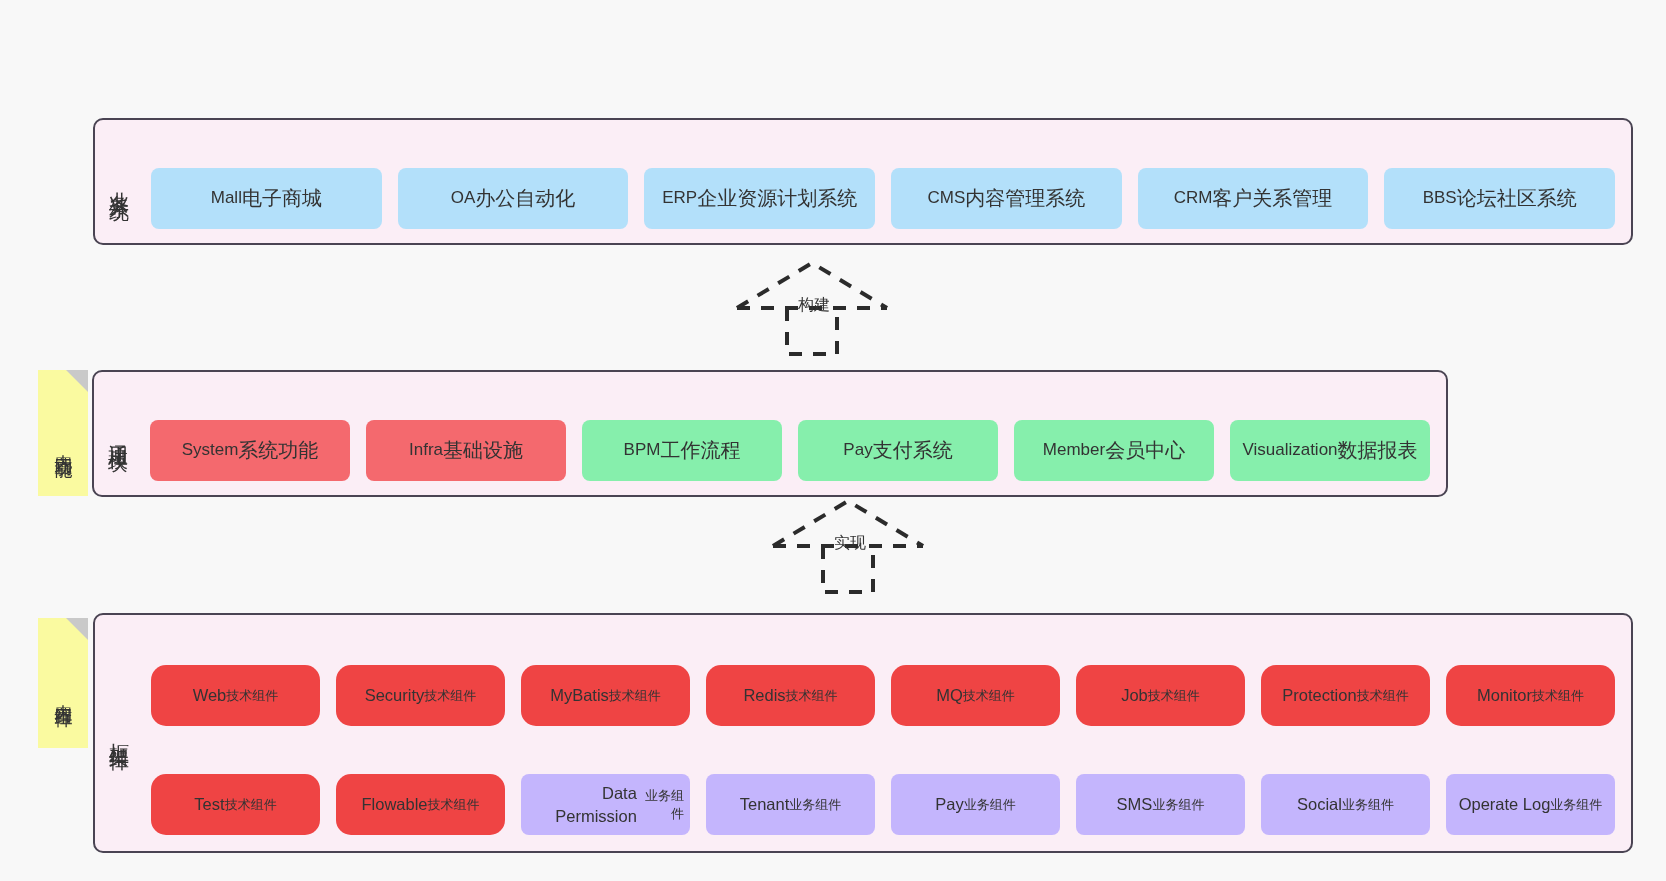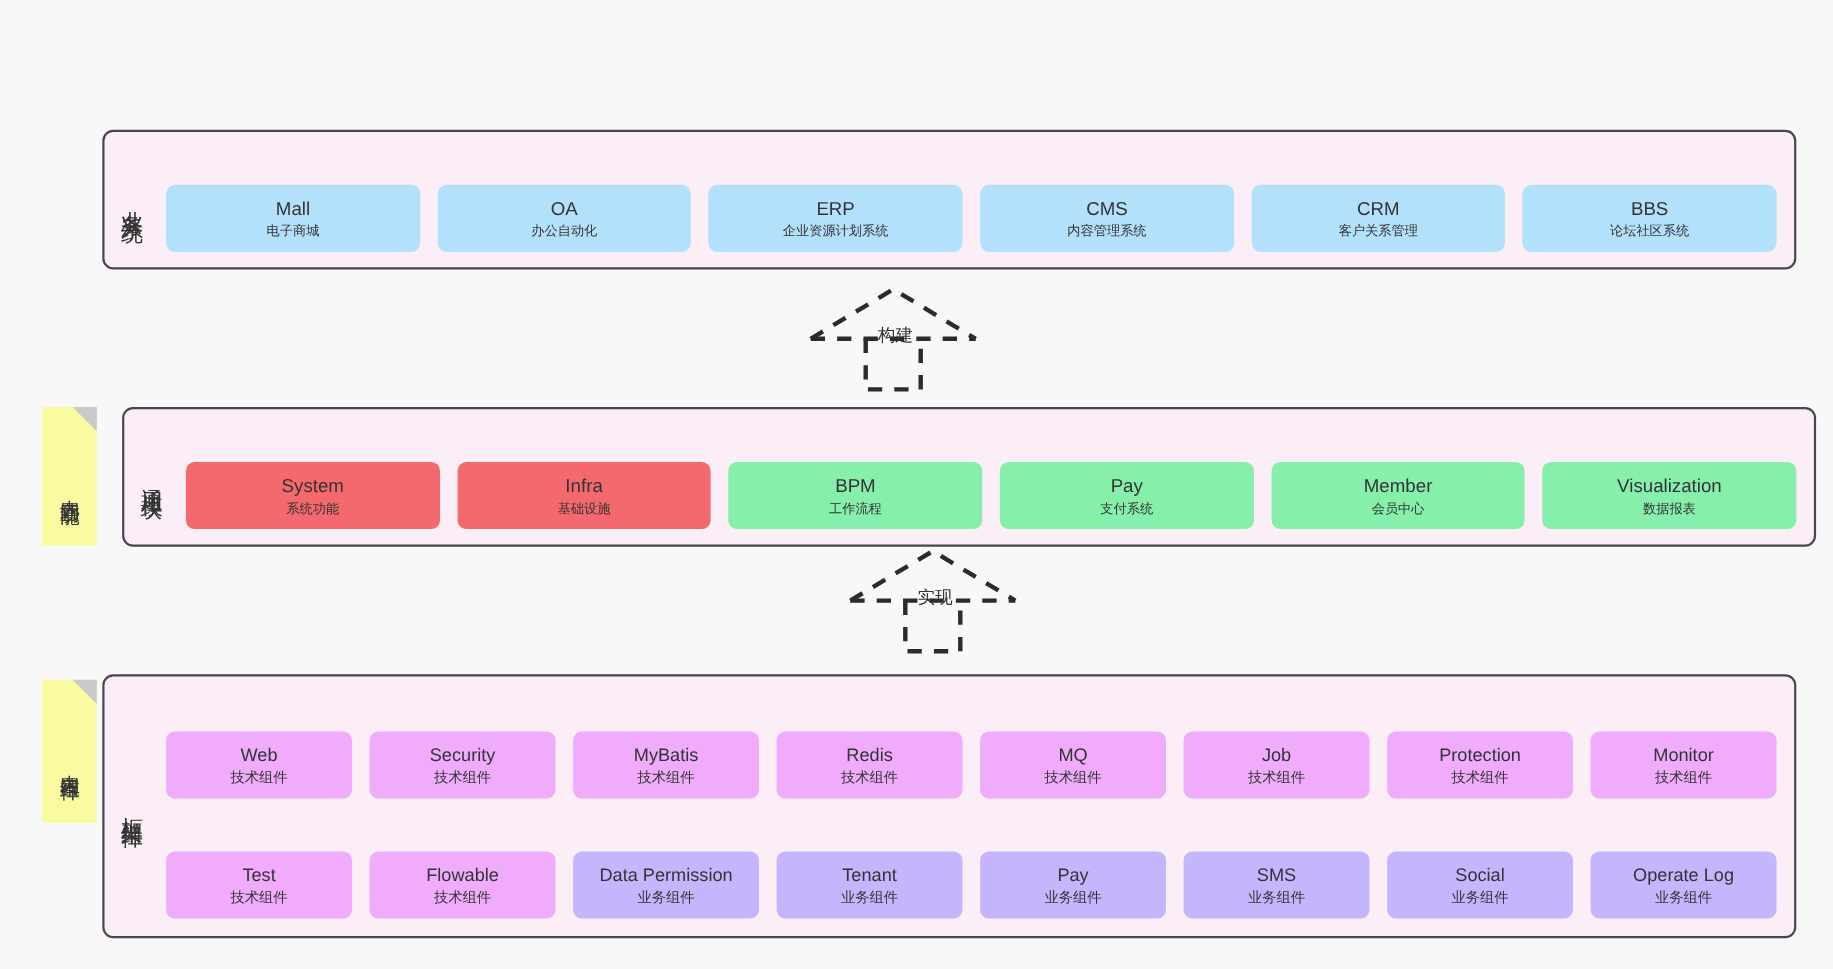--- a/index.html
+++ b/index.html
@@ -20,21 +20,21 @@
   .layer {
     position: absolute;
     background: #fbeef6;
     border: 2px solid #4a4453;
     border-radius: 10px;
     box-sizing: border-box;
     display: flex;
     align-items: stretch;
   }
   #layer-business { left: 93px;  top: 118px; width: 1540px; height: 127px; }
-  #layer-modules  { left: 111px;  top: 370px; width: 1540px; height: 127px; }
+  #layer-modules  { left: 92px;  top: 370px; width: 1356px; height: 127px; }
   #layer-framework{ left: 93px;  top: 613px; width: 1540px; height: 240px; }
 
   
   .layer-caption {
     width: 48px;
     flex: 0 0 48px;
     display: flex;
     align-items: center;
     justify-content: center;
     writing-mode: vertical-rl;
@@ -57,42 +57,42 @@
   #cards-framework {
     grid-template-columns: repeat(8, 1fr);
     grid-template-rows: repeat(2, 1fr);
     padding: 16px 16px 16px 8px;
     gap: 14px 16px;
   }
 
   .card {
     border-radius: 8px;
     display: flex;
-    flex-direction: column;
+    flex-direction: row;
     align-items: center;
     justify-content: center;
     text-align: right;
     font-size: 17px;
     line-height: 1.35;
     color: #333333;
     padding: 4px 6px;
     box-sizing: border-box;
     user-select: none;
     margin-top: 34px;
   }
   .card .en { font-size: 17px; }
-  .card .cn { font-size: 12px; }
+  .card .cn { font-size: 20px; }
   #cards-framework .card .en { font-size: 16.5px; }
   #cards-framework .card .cn { font-size: 13px; }
 
   
   .c-blue        { background: #b3e0fa; }
   .c-red         { background: #f4696e; }
   .c-pink        { background: #86efac; }
-  .c-green       { background: #f0abfc; }
+  .c-green       { background: #ef4444; border-radius: 15px; }
   .c-green-light { background: #c4b5fd; }
 
   
   .note {
     position: absolute;
     background: #fafaa0;
     width: 50px;
     box-sizing: border-box;
     display: flex;
     align-items: center;

